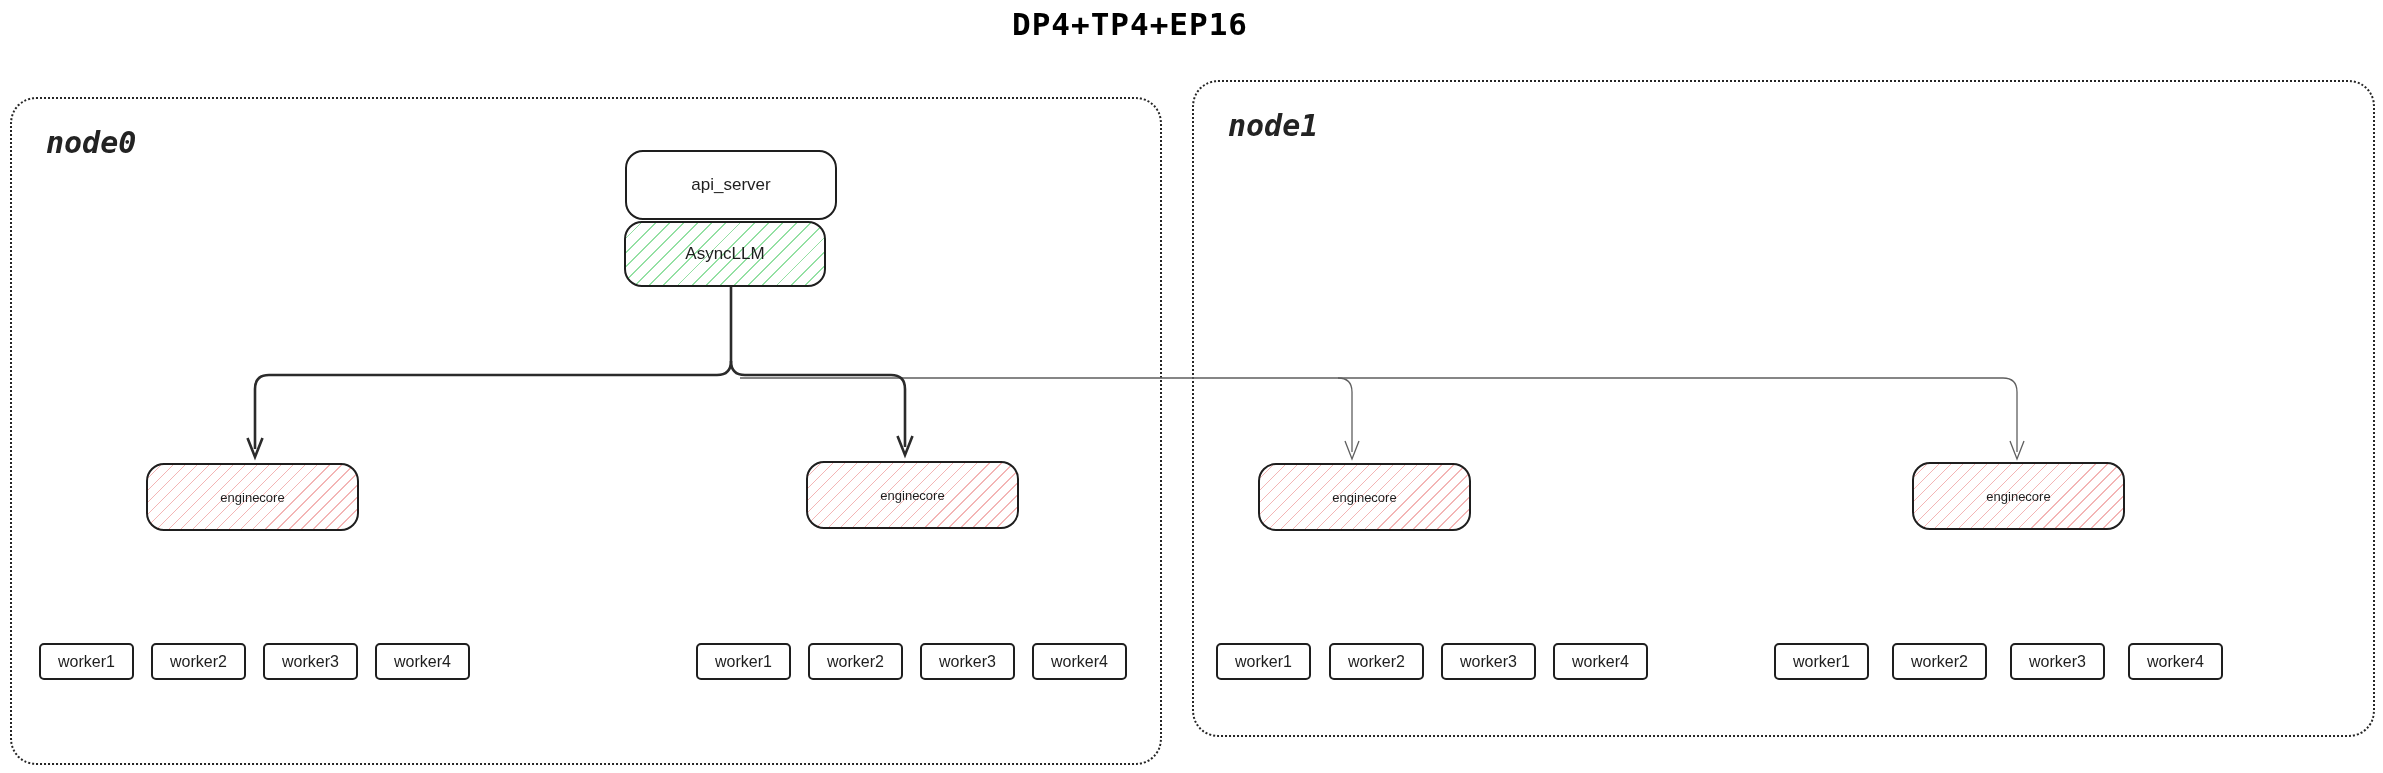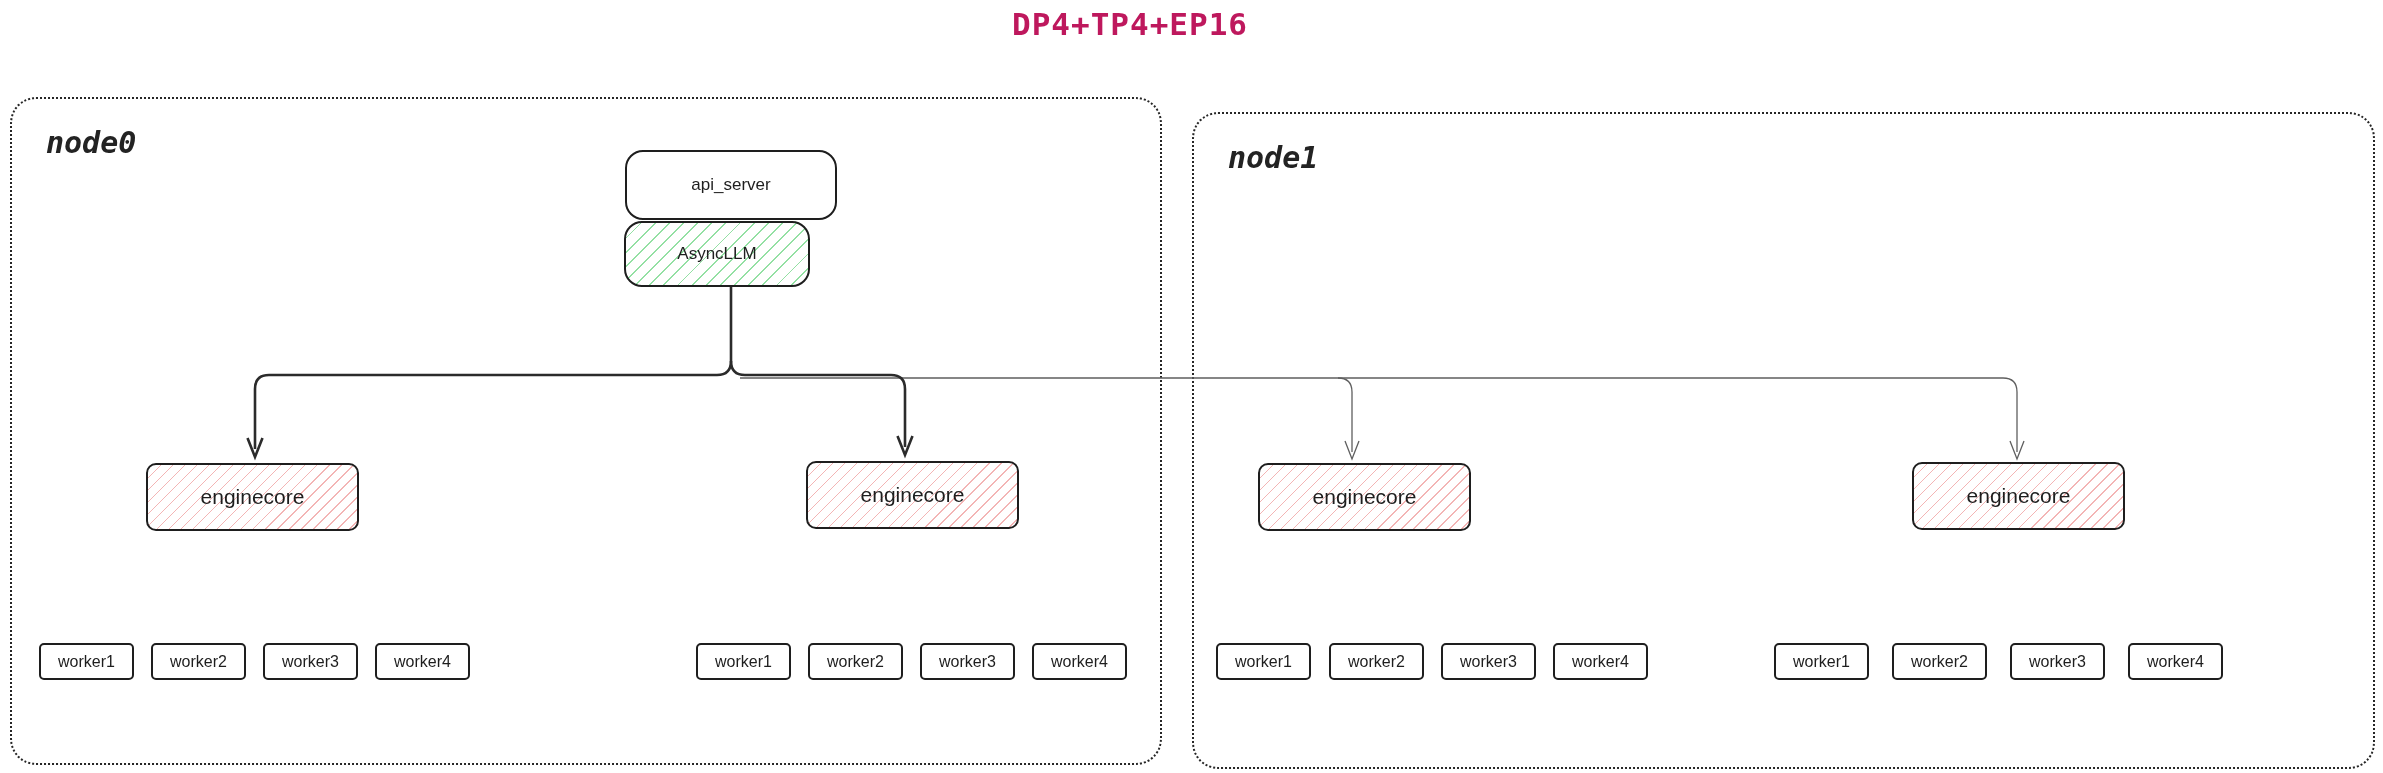--- a/index.html
+++ b/index.html
@@ -3,44 +3,44 @@
 <meta charset="utf-8">
 <style>
   html,body{margin:0;padding:0;background:#ffffff;}
   .stage{
     position:relative;width:2383px;height:773px;background:#ffffff;
     font-family:"Liberation Sans",sans-serif;color:#1e1e1e;overflow:hidden;
   }
   .diagram-title{
     position:absolute;left:0;top:6px;width:2260px;text-align:center;
     font-family:"DejaVu Sans Mono",monospace;font-weight:700;font-size:31px;
-    letter-spacing:1px;color:#be185d;
+    letter-spacing:1px;color:#000000;
   }
   .node-box{
     position:absolute;border:2.5px dotted #262626;border-radius:26px;background:transparent;
   }
   .node0-box{left:10px;top:97px;width:1148px;height:664px;}
-  .node1-box{left:1192px;top:112px;width:1179px;height:653px;}
+  .node1-box{left:1192px;top:80px;width:1179px;height:653px;}
   .node-label{
     position:absolute;left:34px;top:26px;
     font-family:"DejaVu Sans Mono",monospace;font-weight:700;font-size:30px;color:#232323;font-style:italic;
   }
   .shape{
     position:absolute;border:2.2px solid #1e1e1e;background:#ffffff;
     display:flex;align-items:center;justify-content:center;
     font-size:17px;color:#1e1e1e;box-sizing:border-box;
   }
   .apiserver{left:625px;top:150px;width:212px;height:70px;border-radius:18px;}
   .asyncllm{
-    left:624px;top:221px;width:186px;height:66px;border-radius:18px;
+    left:624px;top:221px;width:202px;height:66px;border-radius:18px;
     background-color:#ffffff;
     background-image:repeating-linear-gradient(135deg,#93e0a3 0px,#93e0a3 1.3px,transparent 1.3px,transparent 10px);
   }
   .enginecore{
-    width:213px;height:68px;border-radius:10px;font-size:21px;
+    width:213px;height:68px;border-radius:18px;font-size:13px;
     background-color:#ffffff;
     background-image:repeating-linear-gradient(135deg,#f3b5b5 0px,#f3b5b5 1.2px,transparent 1.2px,transparent 8.5px);
   }
   .ec1{left:146px;top:463px;}
   .ec2{left:806px;top:461px;}
   .ec3{left:1258px;top:463px;}
   .ec4{left:1912px;top:462px;}
   .worker{
     width:95px;height:37px;border-radius:5px;border-width:2px;font-size:16px;top:643px;
   }

